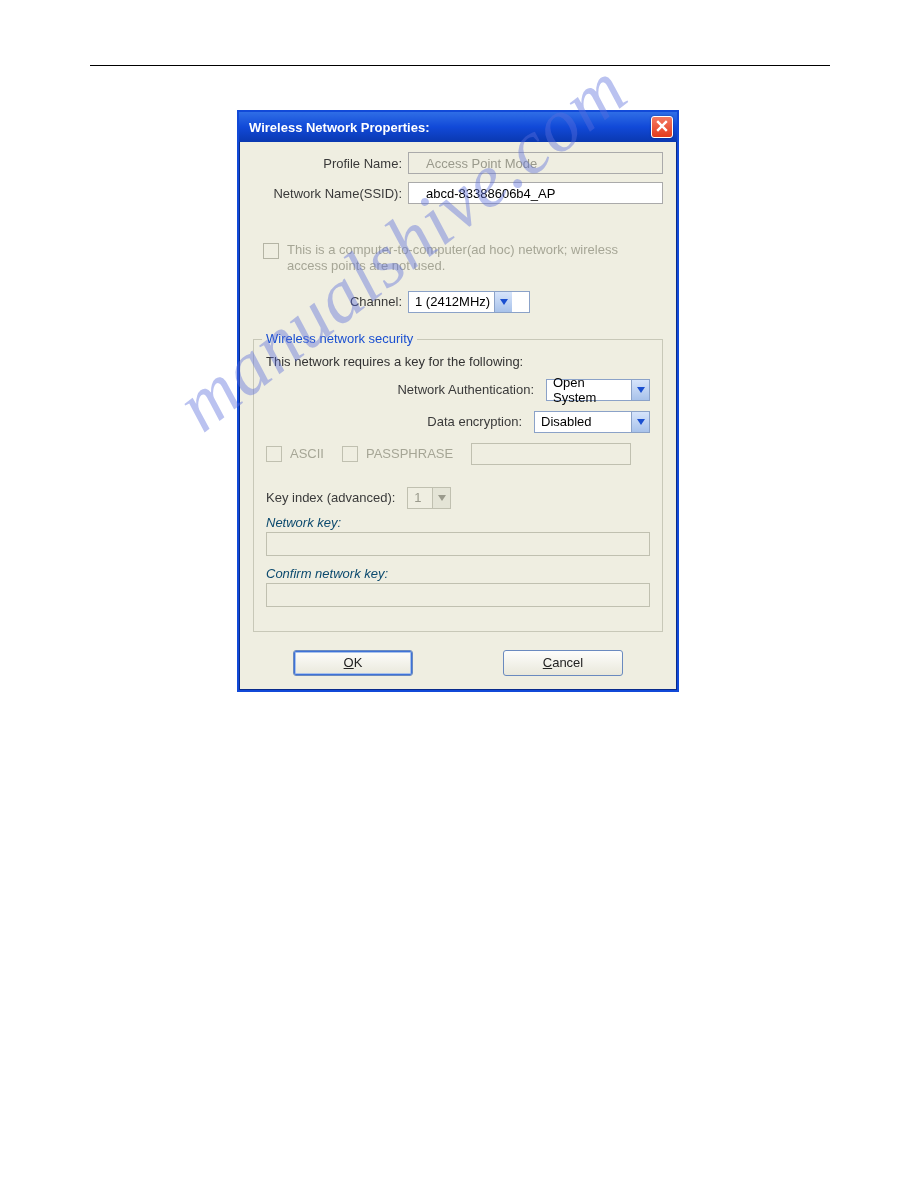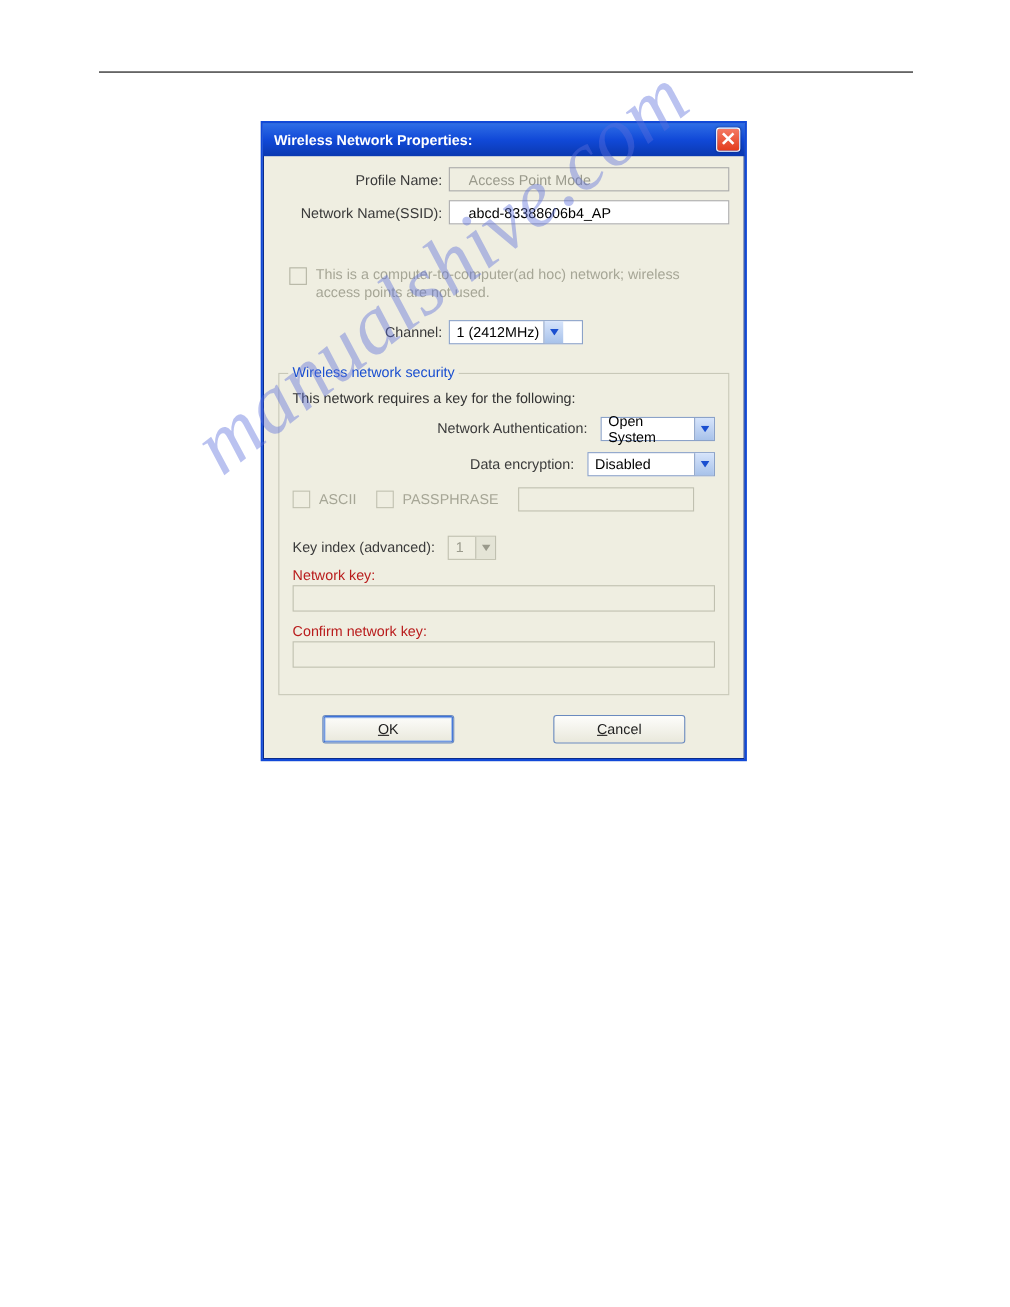--- a/index.html
+++ b/index.html
@@ -171,21 +171,21 @@
   .enc-opts .pass-field {
     width: 160px;
     height: 22px;
     border: 1px solid #c0c0b0;
     background: #efeee1;
   }
 
   .keyidx-row { display:flex; align-items:center; margin-bottom:6px; }
   .keyidx-row .lbl { width:auto; }
   .keyidx-sel { width: 44px; margin-left: 6px; }
-  .keylabel { color:#b91c1c; margin-bottom:2px; }
+  .keylabel { color:#0c4a6e; margin-bottom:2px;font-style:italic; }
   .keyfield {
     width: 100%;
     height: 24px;
     border: 1px solid #c0c0b0;
     background: #efeee1;
     margin-bottom: 10px;
   }
 
   .btnrow {
     display: flex;

